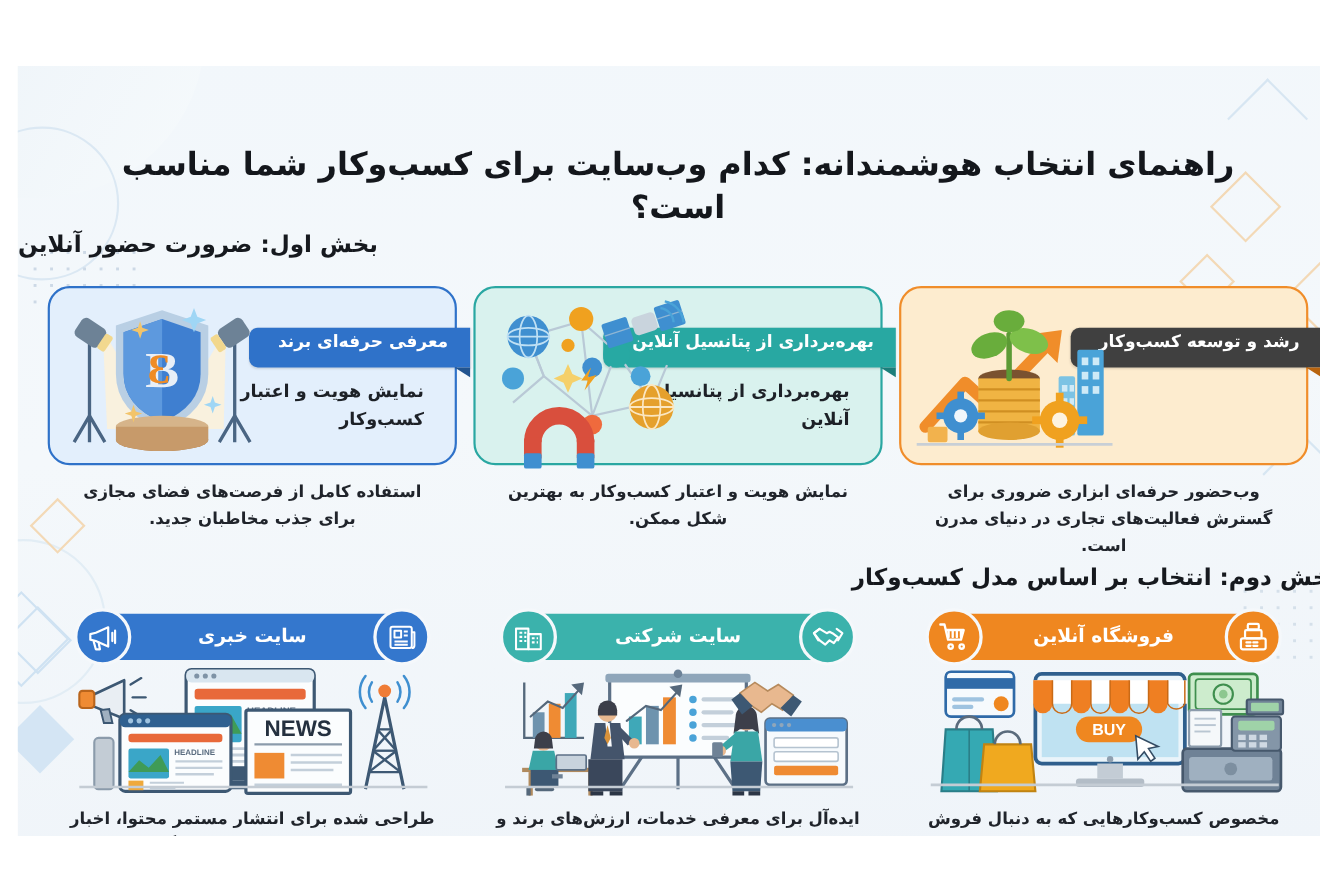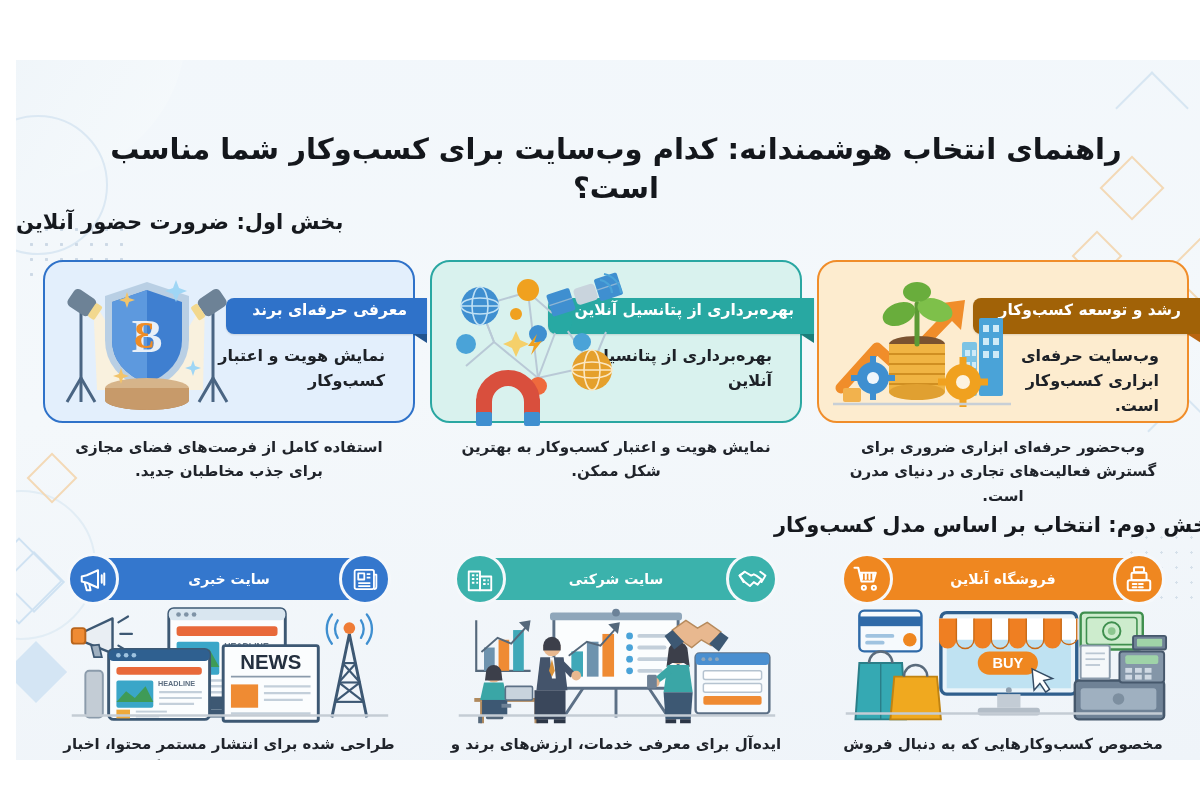--- a/index.html
+++ b/index.html
@@ -108,21 +108,21 @@
     position:absolute;
     top:36px; right:-14px;
     height:36px;
     padding:0 20px 12px 26px;
     display:flex; align-items:center;
     color:#ffffff; font-size:15.5px; font-weight:bold;
     border-radius:8px 0 0 8px;
     white-space:nowrap;
     box-shadow:0 1px 2px rgba(0,0,0,.12);
   }
-  .ribbon.orange{ background:#a16207; }
+  .ribbon.orange{ background:#404040; }
   .ribbon.teal  { background:#28a8a2; }
   .ribbon.blue  { background:#2f72c9; }
   .ribbon::after{
     content:""; position:absolute;
     right:0; bottom:-9px;
     border-width:0 14px 9px 0;
     border-style:solid;
     border-color:transparent;
   }
   .ribbon.orange::after{ border-right-color:#b8640f; }
@@ -163,21 +163,21 @@
     display:flex; justify-content:center; gap:15px;
   }
   .col2{ width:372px; position:relative; }
 
   .pill{
     position:relative;
     height:42px;
     margin:0 42px;
     border-radius:6px;
     display:flex; align-items:center; justify-content:center;
-    color:#fff; font-size:14px; font-weight:bold;
+    color:#fff; font-size:17px; font-weight:bold;
   }
   .pill.orange{ background:#ef8720; }
   .pill.teal  { background:#3bb2ac; }
   .pill.blue  { background:#3477cd; }
 
   .pill-ic{
     position:absolute; top:-5px;
     width:52px; height:52px; border-radius:50%;
     display:flex; align-items:center; justify-content:center;
     border:3px solid #f5f8fb;
@@ -218,21 +218,20 @@
     <div class="deco chev" style="left:1110px;top:22px;"></div>
     <div class="deco chev" style="left:1142px;top:345px;"></div>
 
     <div class="title">راهنمای انتخاب هوشمندانه: کدام وب‌سایت برای کسب‌وکار شما مناسب است؟</div>
     <div class="subtitle">بخش اول: ضرورت حضور آنلاین</div>
 
     <div class="row1">
 
       <div class="card orange">
         <div class="ribbon orange">رشد و توسعه کسب‌وکار</div>
-        <div class="card-text">وب‌سایت حرفه‌ای ابزاری کسب‌وکار است.</div>
         <div class="card-art">
           <svg viewBox="0 0 185 146" width="185" height="146">
 
             <path d="M12 118 L48 78 L70 98 L128 38" fill="none" stroke="#f08d2a" stroke-width="11" stroke-linecap="round" stroke-linejoin="round"></path>
             <path d="M106 34 L136 30 L132 60 Z" fill="#f08d2a"></path>
 
             <rect x="150" y="48" width="24" height="78" rx="2" fill="#4aa3d8"></rect>
             <rect x="133" y="72" width="15" height="54" rx="2" fill="#7cc3e4"></rect>
             <g fill="#cfeaf7">
               <rect x="154" y="55" width="6" height="7"></rect>

